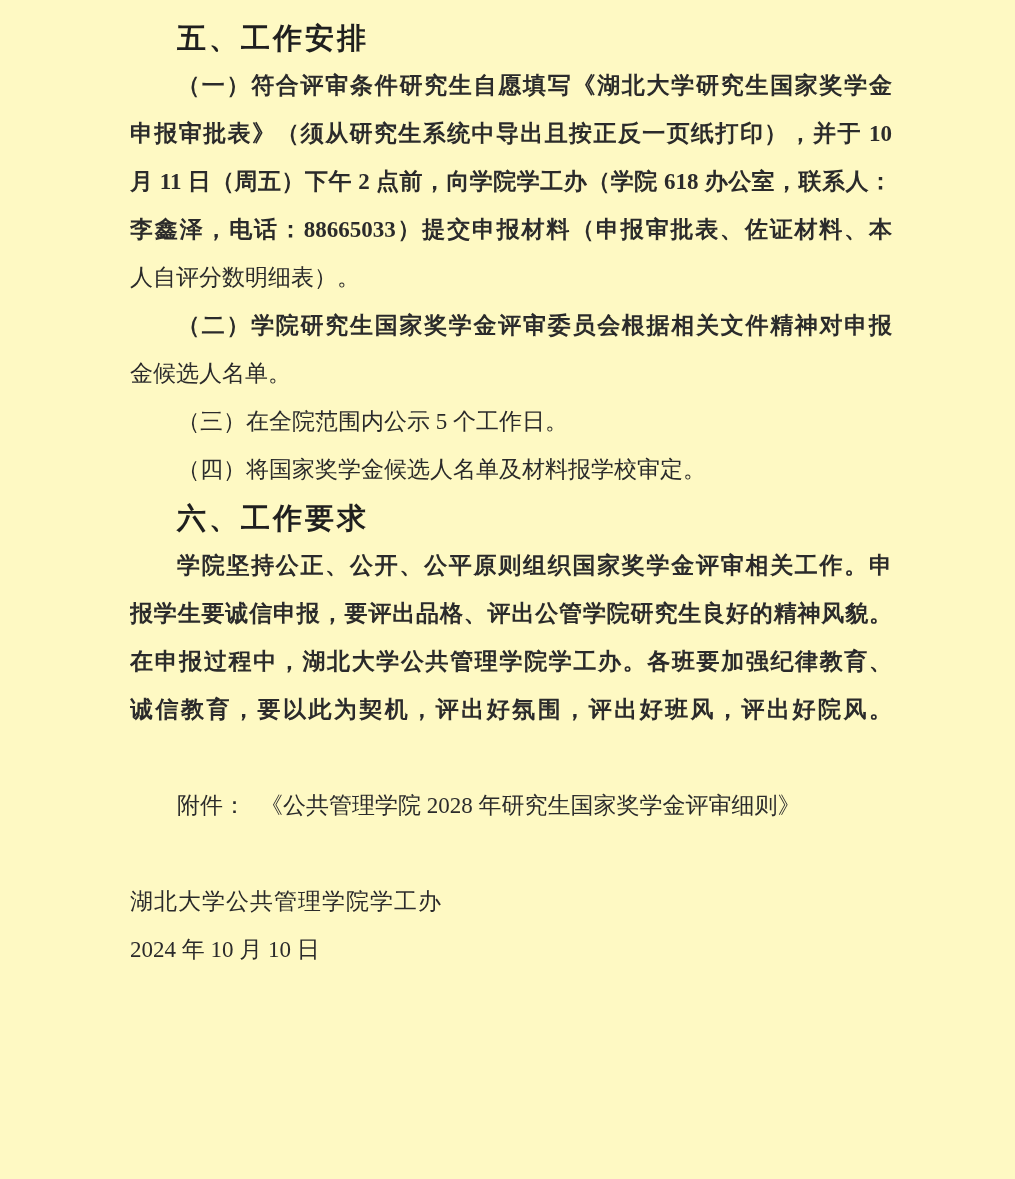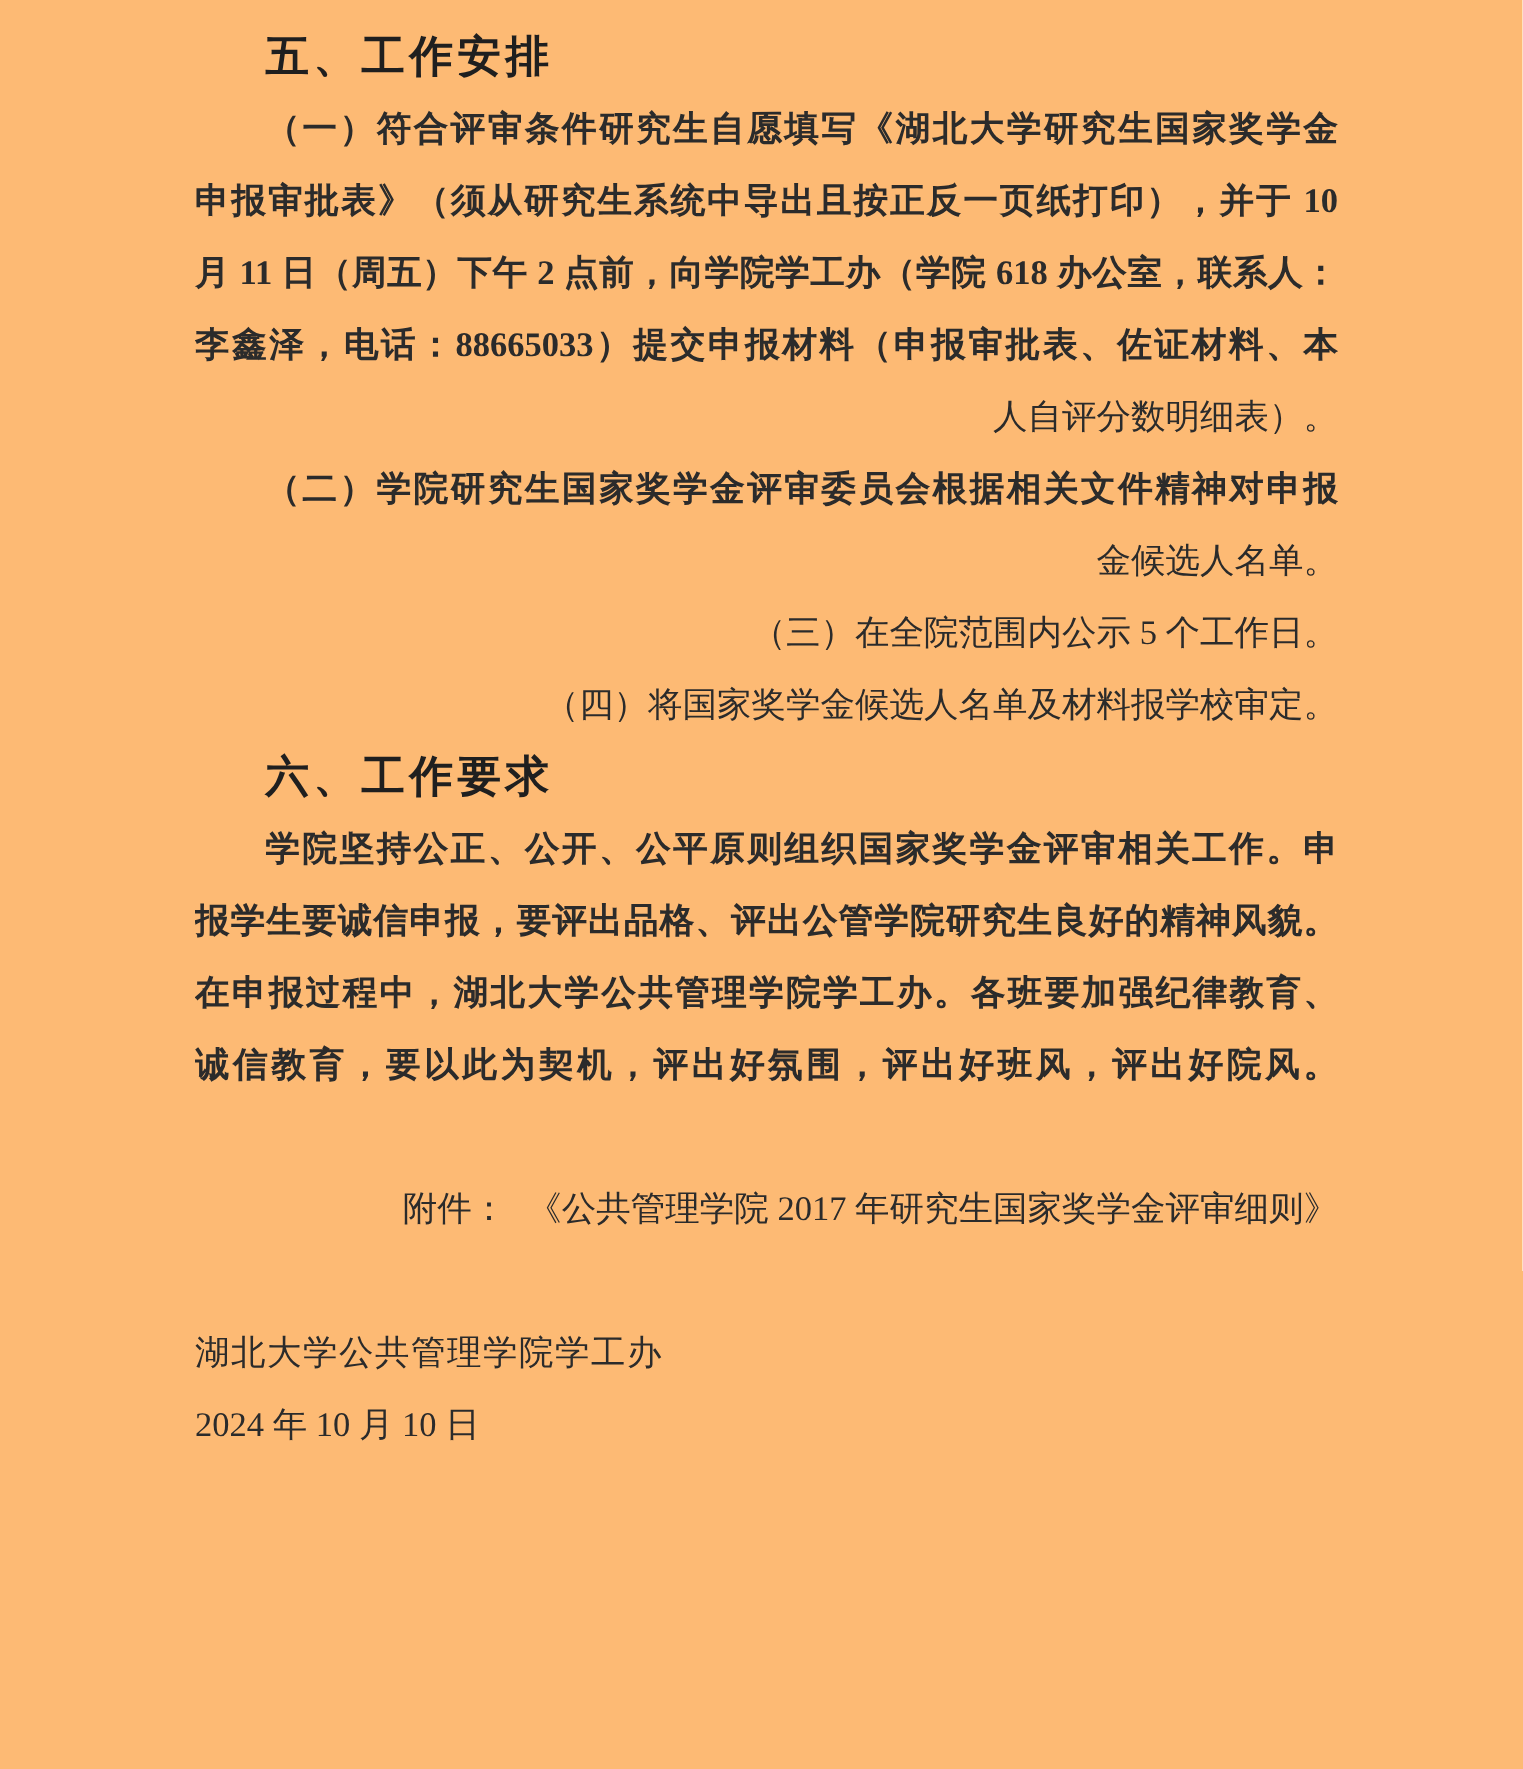--- a/index.html
+++ b/index.html
@@ -5,37 +5,36 @@
   html, body {
     margin: 0;
     padding: 0;
     background: #ffffff;
     font-family: "Liberation Serif", "DejaVu Serif", serif;
   }
   .page {
     position: relative;
     width: 1015px;
     height: 1179px;
-    background: #fdba74;
+    background: #fef9c3;
     overflow: hidden;
   }
   .text-column {
     position: absolute;
     left: 130px;
     top: 14px;
     width: 762px;
     color: #2b2b2b;
   }
   .ln {
     height: 48px;
     line-height: 48px;
     font-size: 23px;
     overflow: hidden;
     white-space: pre-wrap;
-    text-align: right;
   }
   
   .j {
     text-align: justify;
     text-align-last: justify;
     font-weight: bold;
   }
   
   .ind { text-indent: 47px; }
   .h {
@@ -82,21 +81,21 @@
 
     <div class="h">六、工作要求</div>
 
     <div class="ln j ind">学院坚持公正、公开、公平原则组织国家奖学金评审相关工作。申</div>
     <div class="ln j">报学生要诚信申报，要评出品格、评出公管学院研究生良好的精神风貌。</div>
     <div class="ln j">在申报过程中，湖北大学公共管理学院学工办。各班要加强纪律教育、</div>
     <div class="ln j">诚信教育，要以此为契机，评出好氛围，评出好班风，评出好院风。</div>
 
     <div class="blank"></div>
 
-    <div class="ln ind"><span class="attach-label">附件：</span><span>《公共管理学院 2017 年研究生国家奖学金评审细则》</span></div>
+    <div class="ln ind"><span class="attach-label">附件：</span><span>《公共管理学院 2028 年研究生国家奖学金评审细则》</span></div>
 
     <div class="blank"></div>
 
     <div class="ln sig">湖北大学公共管理学院学工办</div>
     <div class="ln date">2024 年 10 月 10 日</div>
 
   </div>
 </div>
 
 </body></html>

